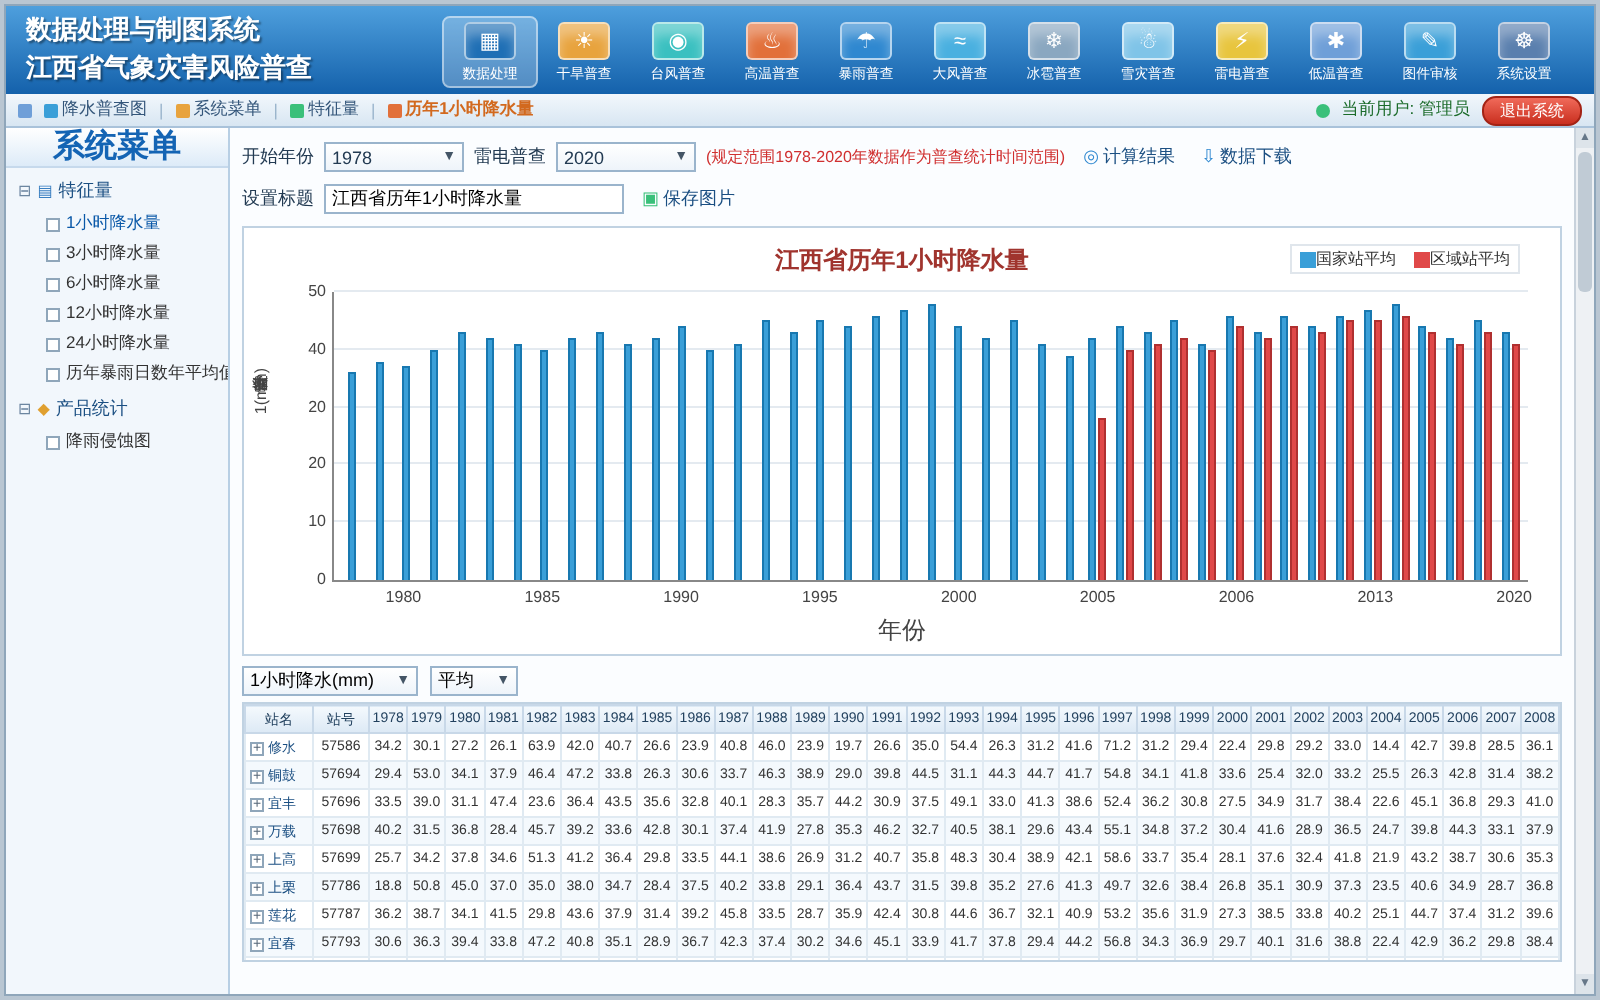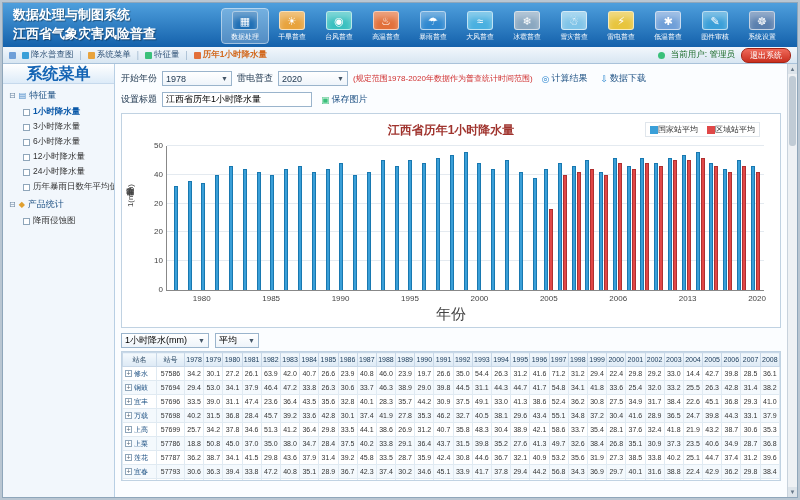--- a/index.html
+++ b/index.html
@@ -27,21 +27,21 @@
   .logout-btn { background:linear-gradient(#f06a5a,#c92f1f); color:#fff; border:1px solid #a32315; border-radius:7px; font-size:8px; padding:1px 8px; cursor:pointer; }
 
   
   .body { flex:1; display:flex; overflow:hidden; background:#eef4fa; }
   .sidebar { width:112px; background:#f2f7fc; border-right:1px solid #b8cfe4; flex:0 0 auto; overflow:hidden; }
   .sb-title { height:20px; line-height:20px; text-align:center; color:#1464b4; font-weight:bold; font-size:16px; background:linear-gradient(#ffffff,#ddebf8); border-bottom:1px solid #c6d9ec; }
   .sb-group { font-size:9px; color:#1b4f82; padding:5px 2px 1px 6px; display:flex; align-items:center; gap:3px; cursor:pointer; white-space:nowrap; }
   .sb-exp { color:#6c86a0; font-size:8px; }
   .sb-gico { font-size:8px; }
   .sb-item { font-size:8.5px; color:#333; padding:3px 2px 0 20px; display:flex; align-items:center; gap:3px; cursor:pointer; white-space:nowrap; }
-  .sb-item.selected { color:#0a58a8; font-weight:bold;text-align:right; }
+  .sb-item.selected { color:#0a58a8; font-weight:normal;text-align:right; }
   .sb-cb { width:7px; height:7px; border:1px solid #8fa6ba; background:#fff; display:inline-block; flex:0 0 auto; }
 
   .main { flex:1; display:flex; flex-direction:column; background:#fbfdff; padding:4px 6px 16px; overflow:hidden; }
 
   
   .ctl-row { display:flex; align-items:center; gap:5px; font-size:9px; color:#223a52; height:21px; flex:0 0 auto; }
   .sel { border:1px solid #9ab4cc; background:linear-gradient(#fff,#eef4fa); height:15px; font-size:9px; min-width:70px; display:flex; align-items:center; justify-content:space-between; padding:0 3px; cursor:pointer; }
   .sel .arr { color:#456; font-size:7px; }
   .note { color:#d03030; font-size:8px; white-space:nowrap; }
   .mini-btn { display:flex; align-items:center; gap:2px; font-size:9px; color:#1b4f82; cursor:pointer; border:1px solid transparent; padding:1px 3px; white-space:nowrap; }
@@ -55,21 +55,21 @@
   .leg-item { display:flex; align-items:center; gap:0; }
   .leg-sq { width:8px; height:8px; display:inline-block; }
   .chart-area { position:absolute; left:44px; right:16px; top:32px; bottom:36px; border-left:1px solid #888; border-bottom:1px solid #888; }
   .gridline { position:absolute; left:0; right:0; height:1px; background:#e4eaf0; }
   .ytick { position:absolute; left:-20px; width:16px; text-align:right; font-size:8px; color:#444; }
   .bars { position:absolute; left:0; right:0; top:0; bottom:0; display:flex; align-items:flex-end; padding:0 2px; }
   .bar-group { flex:1; display:flex; align-items:flex-end; justify-content:center; gap:1px; height:100%; }
   .bar { width:4px; border-width:1px 1px 0 1px; border-style:solid; }
   .xtick { position:absolute; bottom:-13px; transform:translateX(-50%); font-size:8px; color:#444; }
   .chart-ylabel { position:absolute; left:4px; top:70px; writing-mode:vertical-rl; transform:rotate(180deg); font-size:8px; color:#444; }
-  .chart-xlabel { position:absolute; bottom:3px; left:50%; transform:translateX(-50%); font-size:15px; color:#444; }
+  .chart-xlabel { position:absolute; bottom:3px; left:50%; transform:translateX(-50%); font-size:12px; color:#444; }
 
   
   .table-ctl { display:flex; gap:6px; margin-top:5px; font-size:8.5px; flex:0 0 auto; align-items:center; }
   .table-wrap { flex:1; overflow:hidden; border:1px solid #c0d2e2; margin-top:3px; background:#fff; }
   table { width:100%; border-collapse:collapse; table-layout:fixed; font-size:7px; }
   th { background:linear-gradient(#f4f9fd,#dce9f5); border:1px solid #c8d8e8; height:14px; font-weight:normal; color:#22415e; overflow:hidden; white-space:nowrap; }
   td { border:1px solid #e0eaf2; height:14px; text-align:center; color:#333; white-space:nowrap; overflow:hidden; }
   tr:nth-child(even) td { background:#f4f9fd; }
   td.st-name { text-align:left; padding-left:2px; color:#1b4f82; cursor:pointer; }
   .plus { display:inline-block; width:7px; height:7px; line-height:6px; font-size:7px; border:1px solid #8fa6ba; color:#567; text-align:center; margin-right:2px; background:#fff; }

